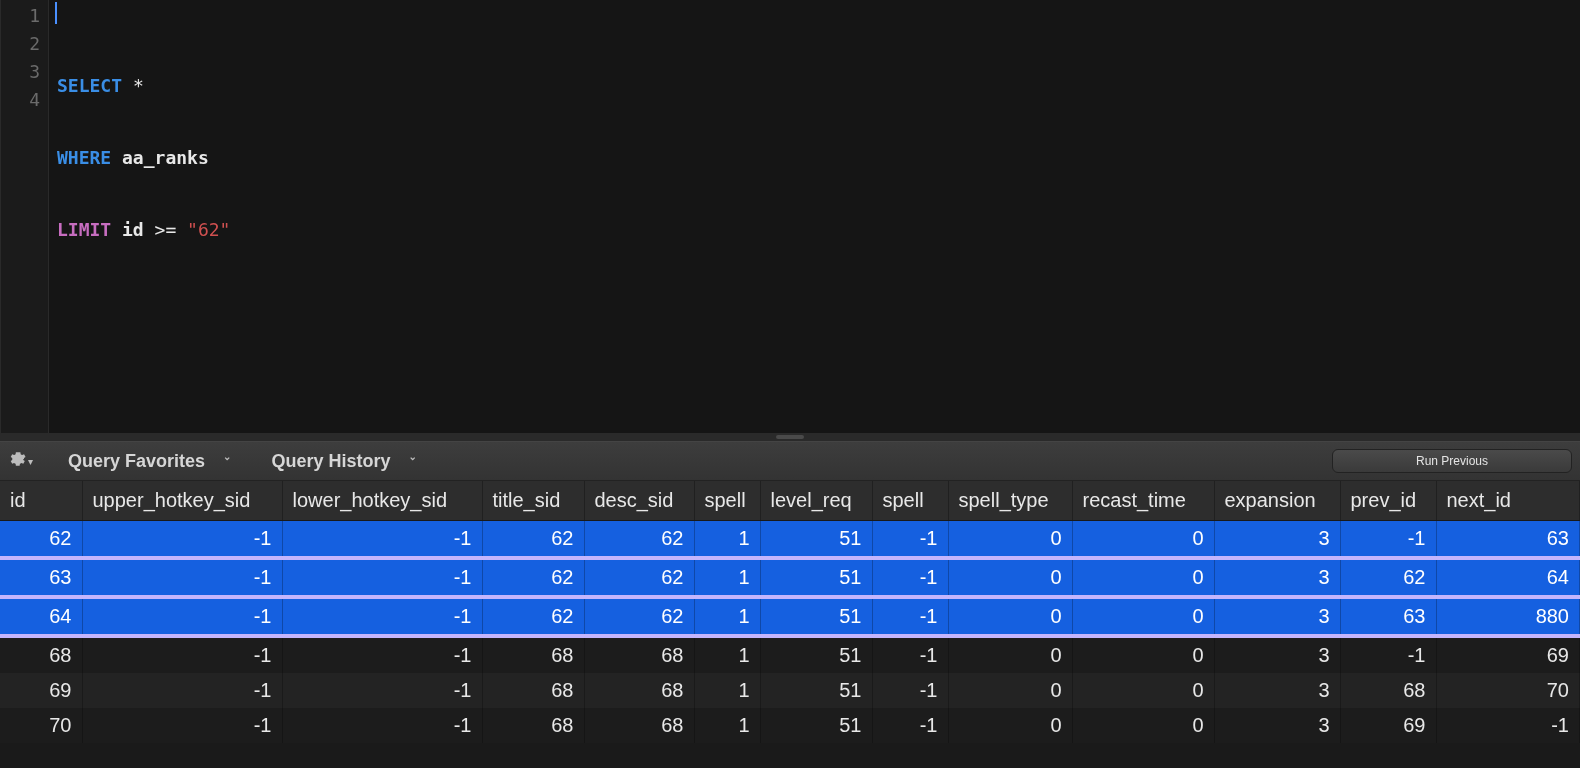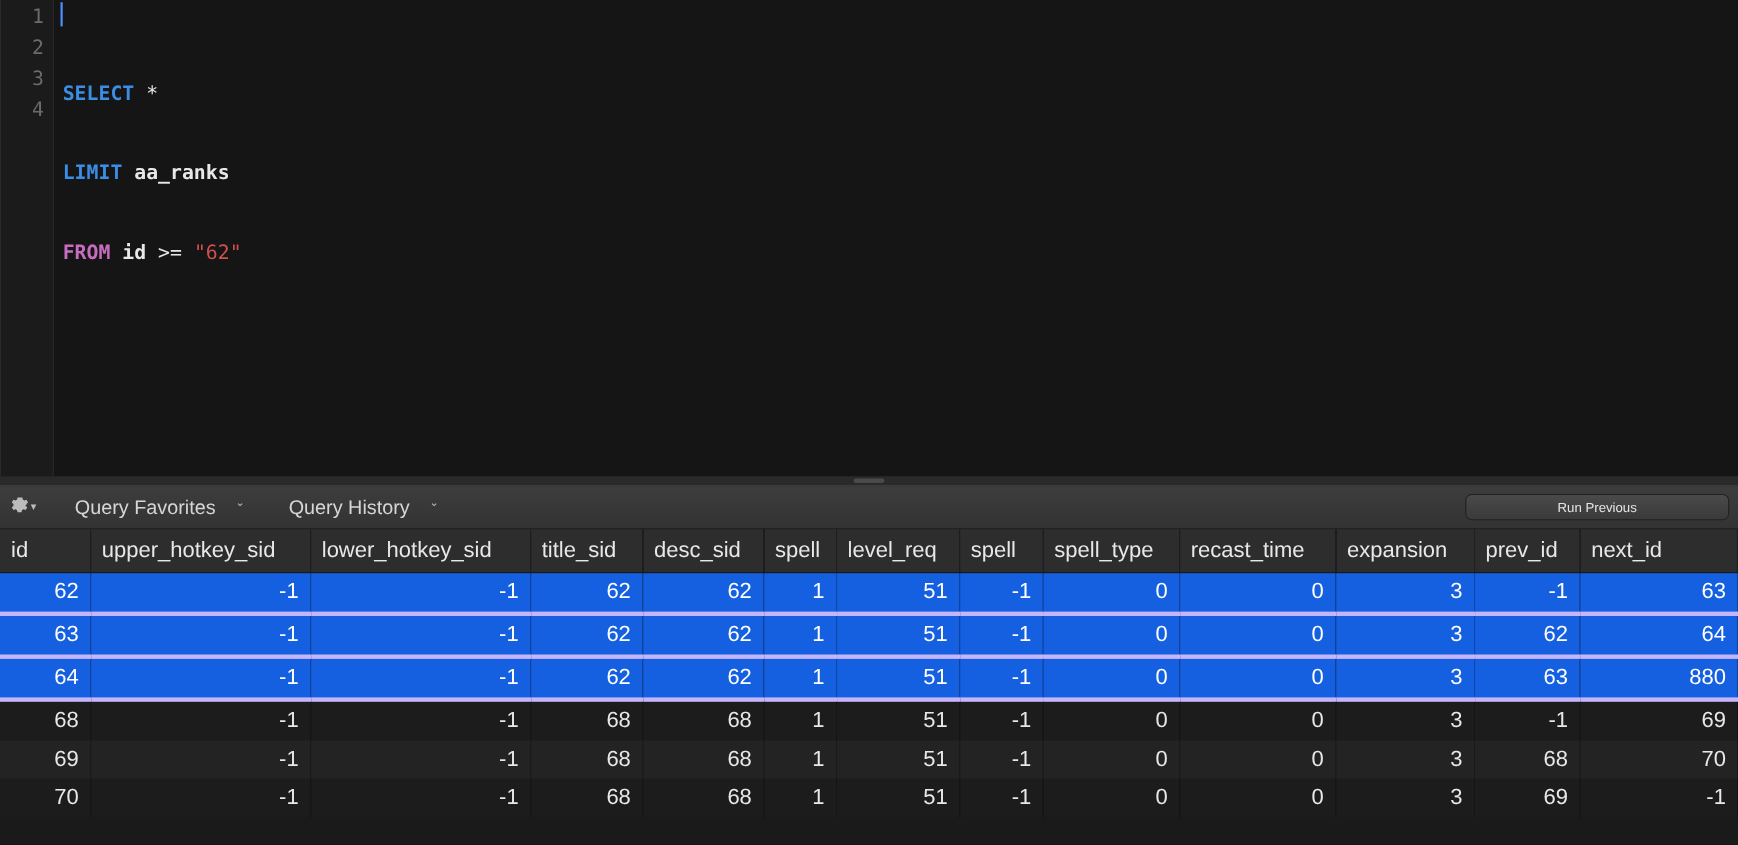--- a/index.html
+++ b/index.html
@@ -91,20 +91,21 @@
     gap: 2px;
   }
   .gear svg { width: 18px; height: 18px; }
   .chev { font-size: 10px; color: #bdbdbd; }
   .dropdown {
     display: inline-flex;
     gap: 18px;
     color: #d6d6d6;
     padding: 2px 8px;
     cursor: default;
+    font-weight: bold;
   }
   .spacer { flex: 1; }
   .run-prev {
     background: linear-gradient(#4a4a4a, #3a3a3a);
     border: 1px solid #222;
     border-radius: 6px;
     padding: 4px 24px;
     color: #e4e4e4;
     font-size: 12px;
     min-width: 240px;
@@ -166,22 +167,22 @@
 <div class="editor">
   <div class="gutter">
     <div>1</div>
     <div>2</div>
     <div>3</div>
     <div>4</div>
   </div>
   <div class="code">
     <span class="cursor-bar"></span>
     <div class="code-line"><span class="kw-blue">SELECT</span> <span class="star">*</span></div>
-    <div class="code-line"><span class="kw-blue">LIMIT</span> <span class="ident">aa_ranks</span></div>
-    <div class="code-line"><span class="kw-magenta">FROM</span> <span class="ident">id</span> <span class="op">&gt;=</span> <span class="str">"62"</span></div>
+    <div class="code-line"><span class="kw-blue">WHERE</span> <span class="ident">aa_ranks</span></div>
+    <div class="code-line"><span class="kw-magenta">LIMIT</span> <span class="ident">id</span> <span class="op">&gt;=</span> <span class="str">"62"</span></div>
   </div>
 </div>
 
 <div class="splitter"></div>
 
 <div class="toolbar">
   <span class="gear">
     <span>
       <svg viewBox="0 0 24 24" fill="#bcbcbc">
           <path d="M12 8a4 4 0 100 8 4 4 0 000-8zm9.4 4a7.6 7.6 0 00-.1-1.2l2.1-1.6-2-3.4-2.5 1a7.7 7.7 0 00-2-1.2l-.4-2.6H10.5l-.4 2.6a7.7 7.7 0 00-2 1.2l-2.5-1-2 3.4 2.1 1.6a7.6 7.6 0 000 2.4l-2.1 1.6 2 3.4 2.5-1c.6.5 1.3.9 2 1.2l.4 2.6h5l.4-2.6a7.7 7.7 0 002-1.2l2.5 1 2-3.4-2.1-1.6c.1-.4.1-.8.1-1.2z"></path>

